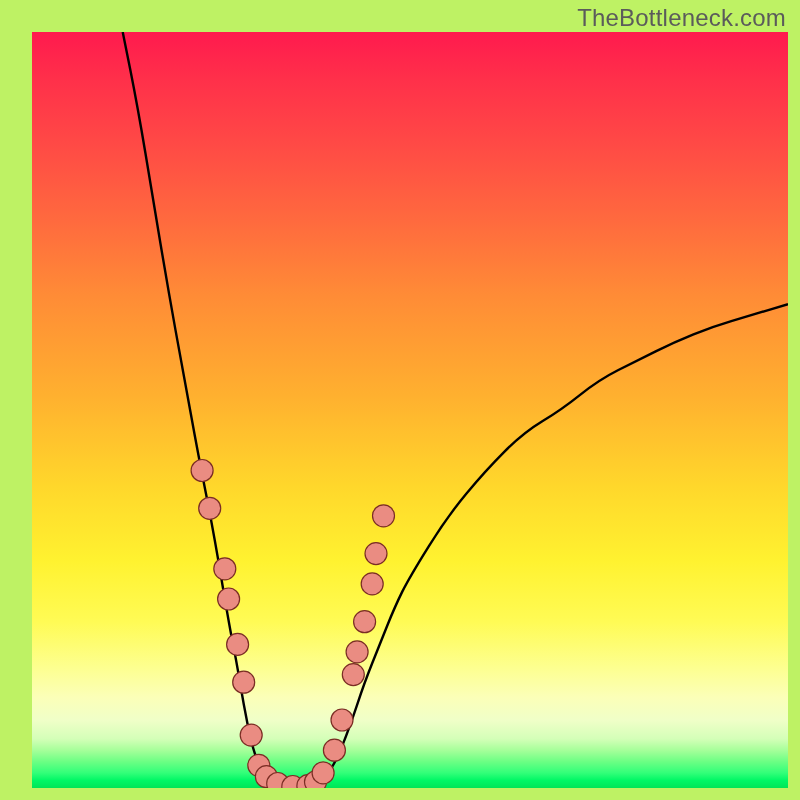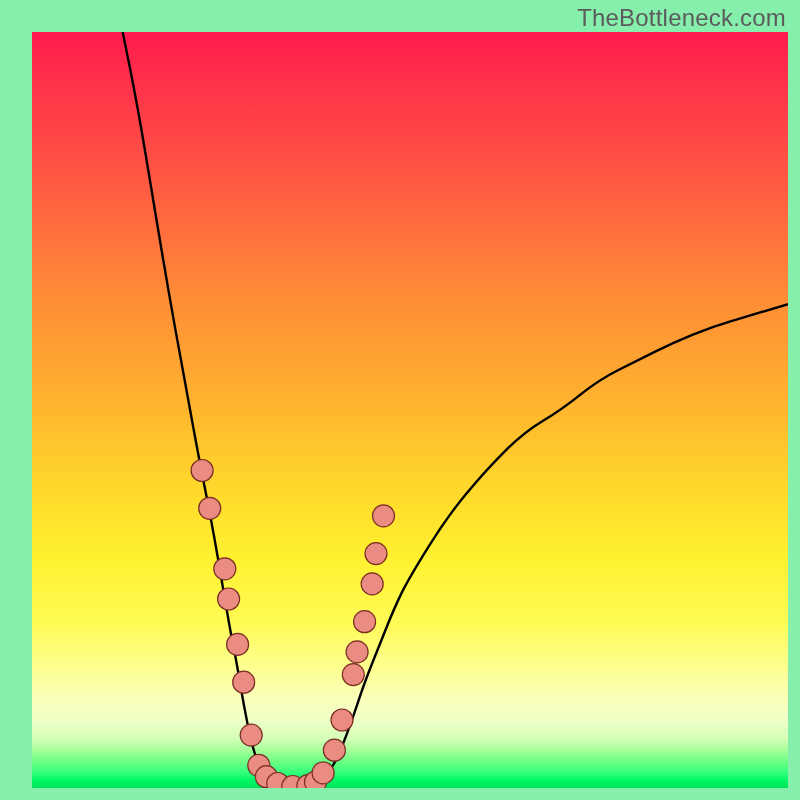--- a/index.html
+++ b/index.html
@@ -8,21 +8,21 @@
     width: 800px;
     height: 800px;
     overflow: hidden;
     background: #000;
     font-family: Arial, Helvetica, sans-serif;
   }
   .frame {
     position: absolute;
     left: 0; top: 0;
     width: 800px; height: 800px;
-    background: #86efac;
+    background: #bef264;
   }
   .plot {
     position: absolute;
     left: 32px;
     top: 32px;
     width: 756px;
     height: 756px;
     overflow: hidden;
   }
   .gradient {

